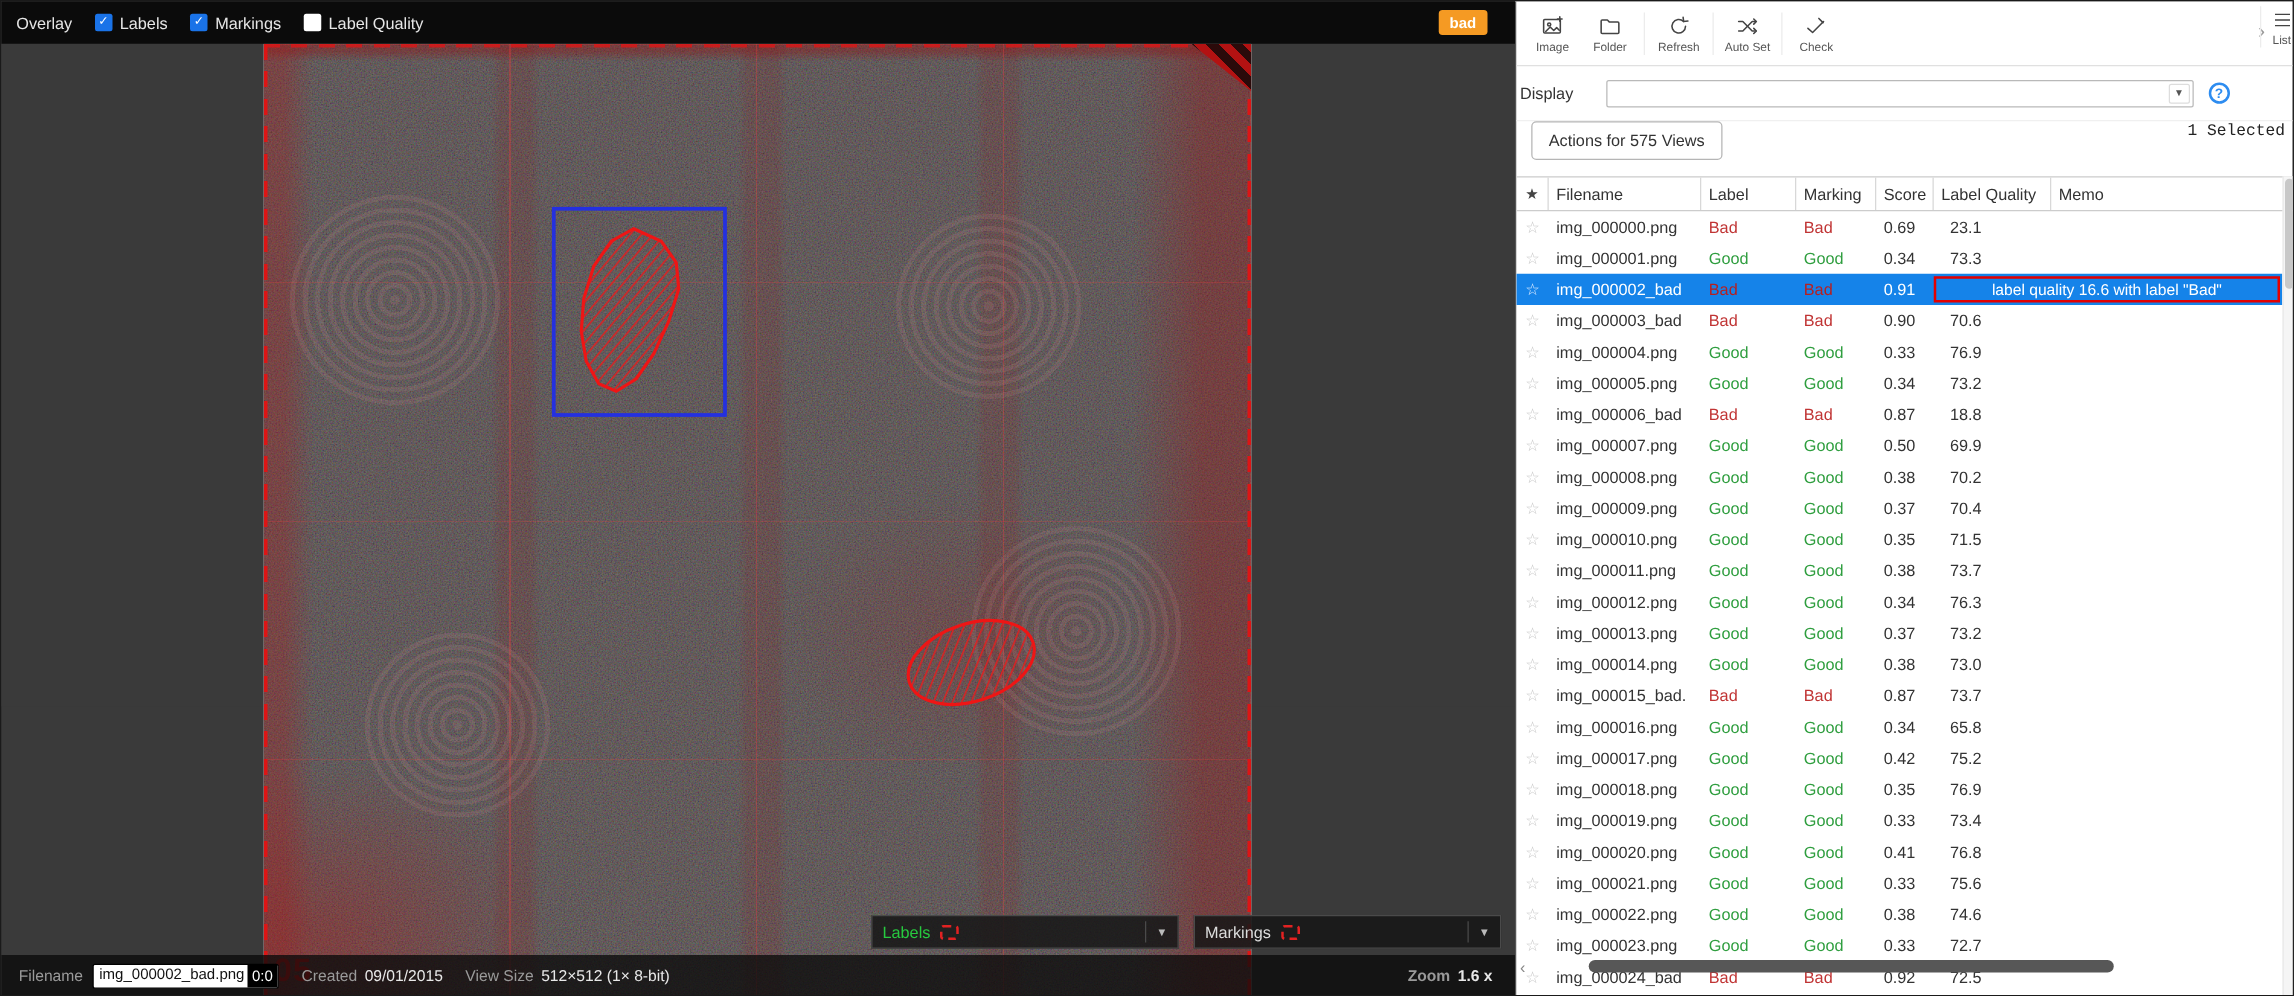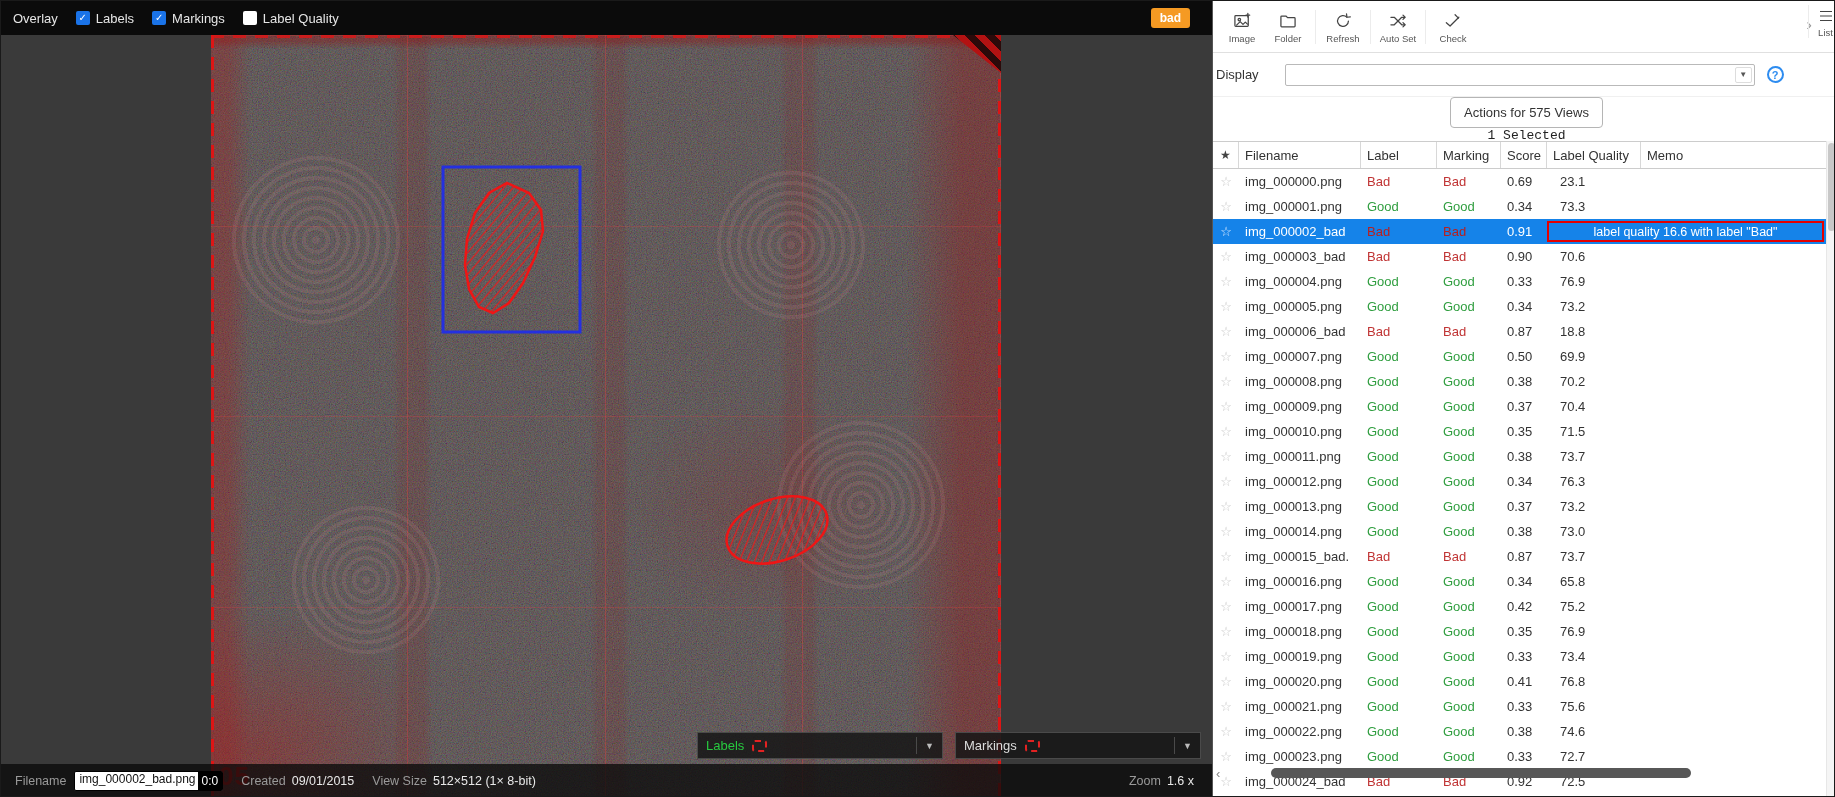--- a/index.html
+++ b/index.html
@@ -56,21 +56,21 @@
   .combo.labels .combo-label{color:#27c93f;}
   .combo.markings .combo-label{color:#dcdcdc;}
 
   .status-bar{position:absolute;left:0;top:763px;width:1211px;height:34px;background:rgba(10,10,10,.78);
     display:flex;align-items:center;gap:8px;padding:0 14px;z-index:12;font-size:12.5px;color:#e8e8e8;}
   .status-bar .lab{color:#9a9a9a;}
   .fn-input{height:20px;background:#fff;border:1px solid #000;border-radius:2px;display:flex;align-items:flex-start;
     padding:0 0 0 4px;color:#111;font-size:12px;}
   .fn-chip{background:#000;color:#fff;height:18px;display:flex;align-items:center;padding:0 4px;margin-left:2px;}
   .sb-group{display:flex;align-items:center;gap:6px;margin-left:10px;white-space:nowrap;}
-  .sb-right{margin-left:auto;display:flex;gap:6px;align-items:center;margin-right:4px;}
+  .sb-right{margin-left:auto;display:flex;gap:6px;align-items:center;margin-right:4px;font-weight:bold;}
 
   
   .right-panel{position:absolute;left:1211px;top:0;width:624px;height:797px;background:#fff;color:#222;
     border-left:1px solid #555;overflow:hidden;}
   .toolbar{position:relative;height:52px;border-bottom:1px solid #e0e0e0;display:flex;align-items:center;
     padding:2px 6px;}
   .tb-item{width:46px;display:flex;flex-direction:column;align-items:center;gap:2px;padding-top:2px;cursor:default;}
   .tb-item svg{width:20px;height:20px;stroke:#444;fill:none;stroke-width:1.5;stroke-linecap:round;stroke-linejoin:round;}
   .tb-label{font-size:9.5px;color:#555;white-space:nowrap;}
   .tb-sep{width:1px;height:34px;background:#ececec;margin:0 4px;}
@@ -81,21 +81,21 @@
 
   .display-row{height:44px;display:flex;align-items:center;padding:0 3px;border-bottom:1px solid #f0f0f0;}
   .display-label{font-size:13px;color:#333;}
   .display-select{margin-left:26px;width:470px;height:22px;border:1px solid #b9b9b9;border-radius:2px;
     position:relative;background:#fff;}
   .display-select .caret{position:absolute;right:2px;top:2px;width:17px;height:16px;border:1px solid #ddd;
     border-radius:2px;color:#555;font-size:8px;display:flex;align-items:center;justify-content:center;}
   .help-circle{margin-left:12px;width:17px;height:17px;border:2px solid #2d8cf0;border-radius:50%;color:#2d8cf0;
     font-size:11px;font-weight:bold;display:flex;align-items:center;justify-content:center;}
 
-  .actions-row{height:44px;display:flex;align-items:center;justify-content:space-between;padding:0 8px 0 12px;flex-direction:column;}
+  .actions-row{height:44px;display:flex;align-items:flex-start;justify-content:space-between;padding:0 8px 0 12px;}
   .actions-btn{border:1px solid #b5b5b5;background:#fff;border-radius:4px;padding:7px 13px;font-size:13px;color:#333;
     font-family:"Liberation Sans",sans-serif;cursor:default;}
   .selected-count{font-size:13px;color:#222;white-space:nowrap;font-family:Liberation Mono, monospace;}
 
   .tgrid{display:grid;grid-template-columns:26px 122px 76px 64px 46px 94px 1fr;align-items:center;}
   .thead{height:28px;border-top:1px solid #ccc;border-bottom:1px solid #ccc;font-size:13px;color:#333;}
   .thead>span{height:100%;display:flex;align-items:center;padding-left:6px;border-right:1px solid #d8d8d8;}
   .thead .h-star{justify-content:center;padding-left:0;font-size:12px;color:#444;}
   .thead .h-memo{border-right:none;}
   .tbody{position:absolute;top:168px;left:0;right:10px;bottom:0;overflow:hidden;}

